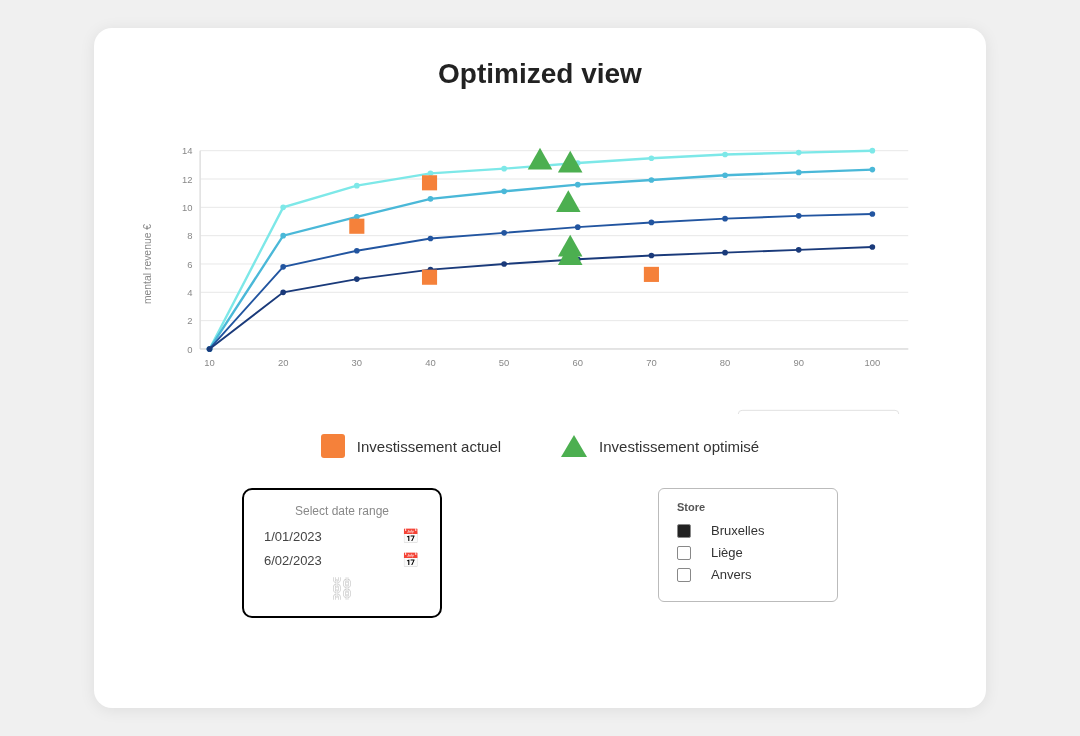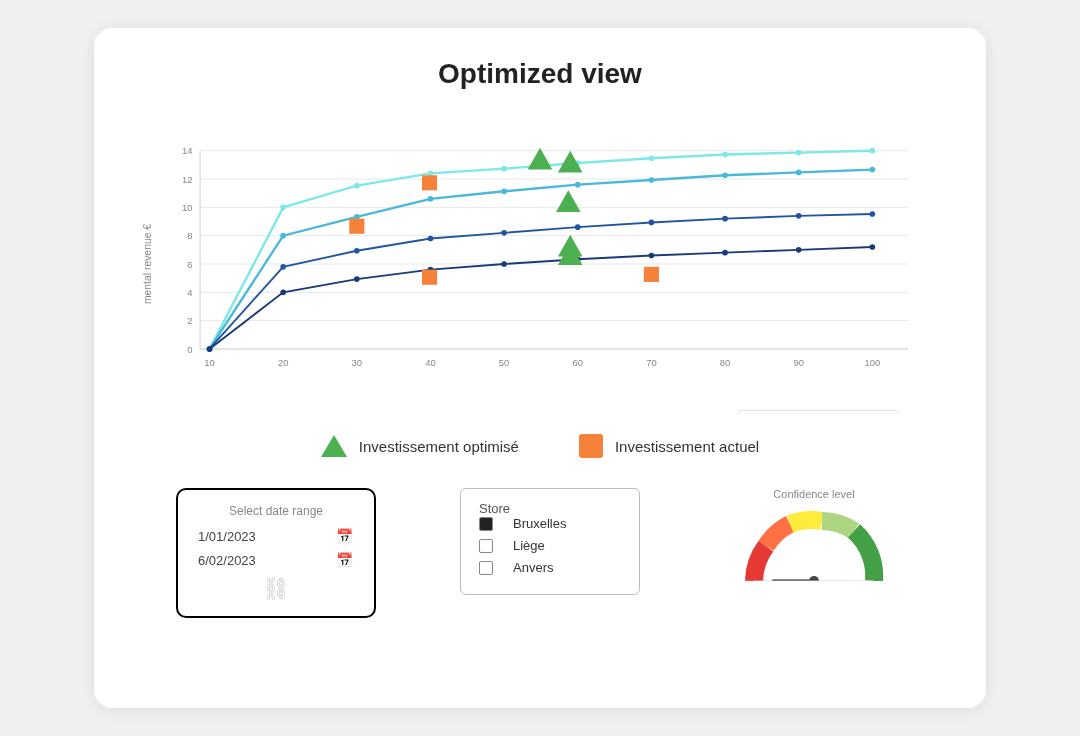--- a/index.html
+++ b/index.html
@@ -106,23 +106,24 @@
     }
     
     .store-widget {
       border: 1.5px solid #bbb;
       border-radius: 6px;
       padding: 12px 18px;
       width: 180px;
       background: #fff;
     }
     .store-title {
-      font-size: 13px;
+      font-size: 11px;
       color: #555;
-      font-weight: 400;
+      margin-bottom: 10px;
+      font-weight: 700;
     }
     .store-item {
       display: flex;
       align-items: center;
       gap: 20px;
       font-size: 13px;
       color: #333;
       margin-bottom: 7px;
     }
     .store-checkbox {
@@ -275,26 +276,26 @@
       <circle cx="660" cy="355" r="5" fill="#2255a0"></circle>
       <text x="672" y="359" font-size="12" fill="#444">DOOH</text>
 
       <circle cx="660" cy="375" r="5" fill="#1a3a7a"></circle>
       <text x="672" y="379" font-size="12" fill="#444">Radio ads</text>
     </svg>
   </div>
 
   <div class="legend-section">
     <div class="legend-item">
+      <div class="legend-square" style="background:#f5813a;"></div>
+      <span>Investissement actuel</span>
+    </div>
+    <div class="legend-item">
       <div class="legend-triangle"></div>
       <span>Investissement optimisé</span>
-    </div>
-    <div class="legend-item">
-      <div class="legend-square" style="background:#f5813a;"></div>
-      <span>Investissement actuel</span>
     </div>
   </div>
 
   <div class="bottom-widgets">
 
     <div class="date-range-widget">
       <div class="date-range-title">Select date range</div>
       <div class="date-row">
         <span>1/01/2023</span>
         <span class="date-icon">📅</span>
@@ -317,34 +318,15 @@
       <div class="store-item">
         <span class="store-checkbox-empty"></span>
         <span>Liège</span>
       </div>
       <div class="store-item">
         <span class="store-checkbox-empty"></span>
         <span>Anvers</span>
       </div>
     </div>
 
-    <div class="confidence-widget">
-      <div class="confidence-title">Confidence level</div>
-      <div class="gauge-container">
-        <svg viewBox="0 0 140 80" width="140" height="80">
-
-          <path d="M 10,75 A 60,60 0 0,1 22,40" fill="none" stroke="#e53935" stroke-width="18" stroke-linecap="butt"></path>
-          <path d="M 22,40 A 60,60 0 0,1 46,18" fill="none" stroke="#ff7043" stroke-width="18" stroke-linecap="butt"></path>
-          <path d="M 46,18 A 60,60 0 0,1 78,15" fill="none" stroke="#ffeb3b" stroke-width="18" stroke-linecap="butt"></path>
-          <path d="M 78,15 A 60,60 0 0,1 110,25" fill="none" stroke="#aed581" stroke-width="18" stroke-linecap="butt"></path>
-          <path d="M 110,25 A 60,60 0 0,1 130,75" fill="none" stroke="#43a047" stroke-width="18" stroke-linecap="butt"></path>
-
-          <line x1="70" y1="75" x2="30" y2="68" stroke="#222" stroke-width="3" stroke-linecap="round" transform="rotate(-10, 70, 75)"></line>
-
-          <circle cx="70" cy="75" r="5" fill="#444"></circle>
-
-          <line x1="10" y1="75" x2="130" y2="75" stroke="#ccc" stroke-width="1"></line>
-        </svg>
-      </div>
-    </div>
 
   </div>
 </div>
 
 </body></html>

